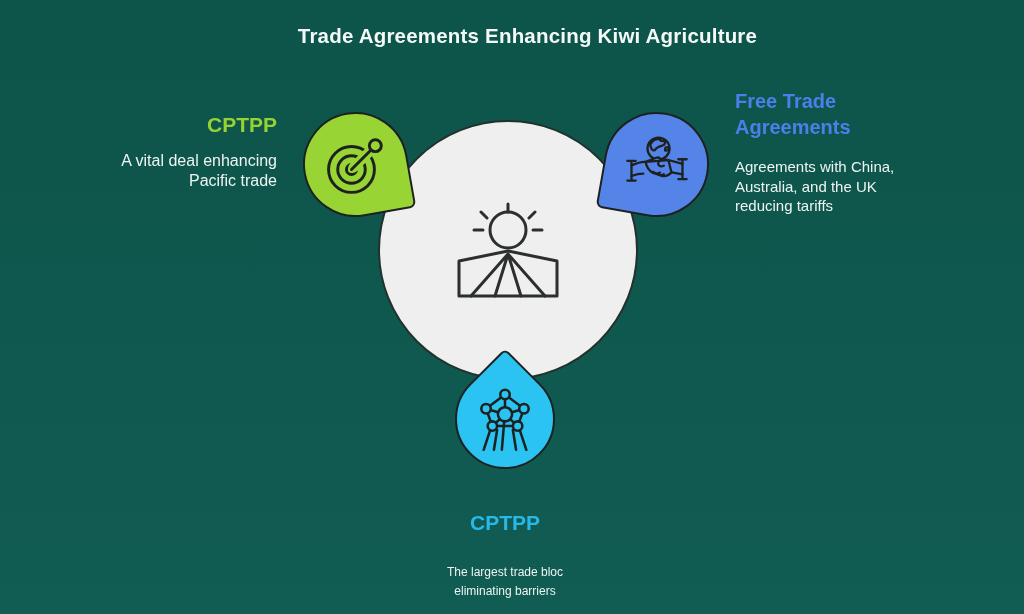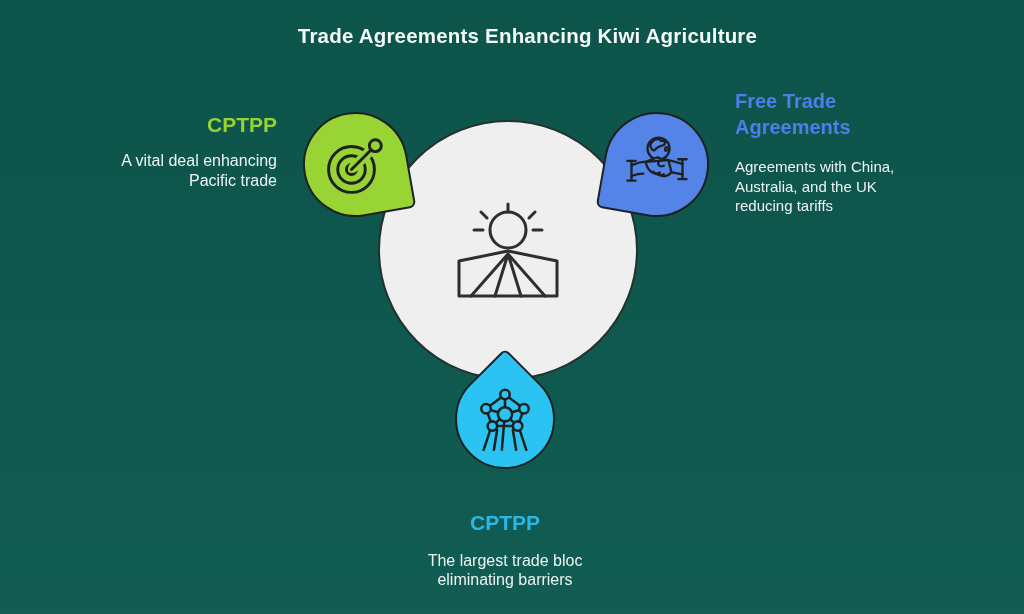--- a/index.html
+++ b/index.html
@@ -52,21 +52,21 @@
   .block-cptpp { right:747px; top:112px; width:230px; text-align:right; }
   .block-cptpp .node-title { color:#97d233; font-size:21px; line-height:26px; }
   .block-cptpp .node-desc  { margin-top:13px; font-size:16px; line-height:20px; }
 
   .block-fta { left:735px; top:88px; width:210px; text-align:left; }
   .block-fta .node-title { color:#4c7fe9; font-size:20px; line-height:26px; }
   .block-fta .node-desc  { margin-top:17px; font-size:15px; line-height:19.5px; }
 
   .block-rcep { left:355px; top:511px; width:300px; text-align:center; }
   .block-rcep .node-title { color:#27b9ea; font-size:21px; line-height:24px; }
-  .block-rcep .node-desc  { margin-top:16px; font-size:16px; line-height:19px; }
+  .block-rcep .node-desc  { margin-top:28px; font-size:12px; line-height:19px; }
 
   svg { display:block; }
 </style>
 </head>
 <body>
 
 <div class="stage">
 
   <div class="page-title">Trade Agreements Enhancing Kiwi Agriculture</div>
 

